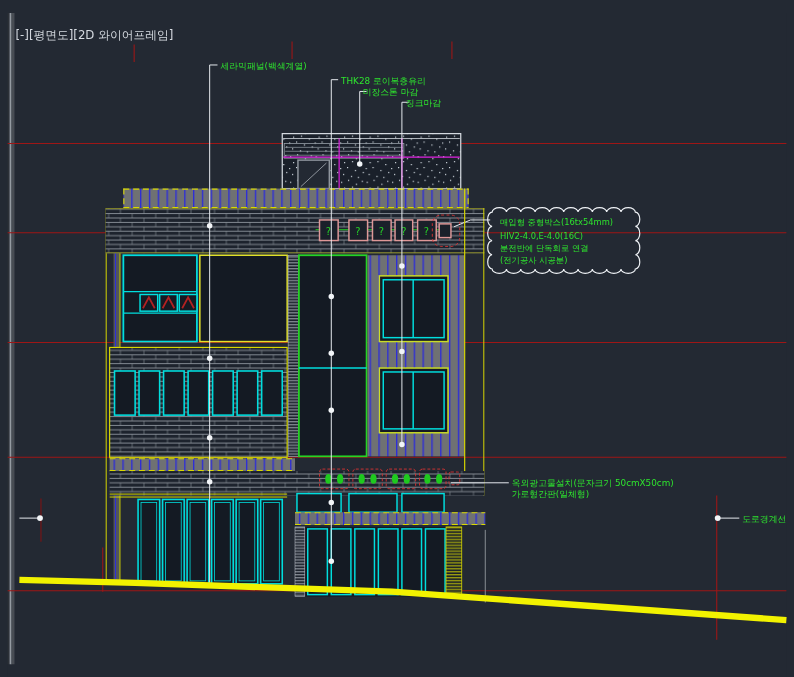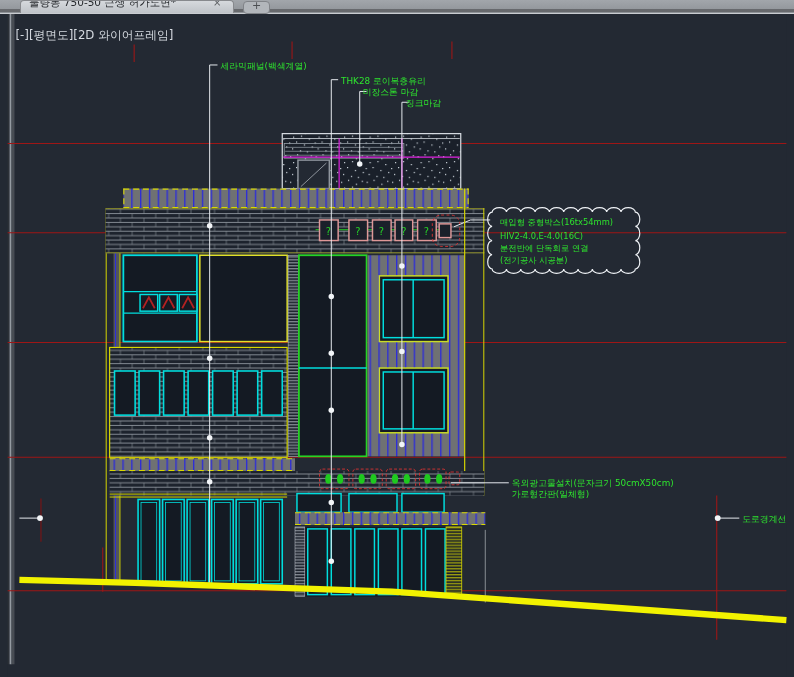--- a/index.html
+++ b/index.html
@@ -18,30 +18,20 @@
   .newtab{position:absolute;left:243px;top:1px;width:25px;height:11px;background:#b2b6bb;
           border:1px solid #808388;border-radius:4px;overflow:hidden;}
   .newtab span{position:absolute;left:8px;top:-3px;font-size:11px;color:#4c4f53;}
   .canvas{position:absolute;left:0;top:13px;width:794px;height:664px;background:#232933;}
 </style>
 </head>
 <body>
 
 <div class="stage">
 
-  <div class="tabbar">
-    <div class="shadowline"></div>
-    <div class="tab">
-      <span class="tab-title">물량동 750-50 근생 허가도면*</span>
-      <span class="tab-close">×</span>
-    </div>
-    <div class="newtab">
-      <span>+</span>
-    </div>
-  </div>
 
   <div class="canvas">
   <svg width="794" height="664" viewBox="0 13 794 677">
     <defs>
       <pattern id="pBrick" width="24" height="9" patternUnits="userSpaceOnUse">
         <rect width="24" height="9" fill="#1d232d"></rect>
         <path d="M0 1.5 H24 M0 6 H24" stroke="#aeb5bd" stroke-width="0.7"></path>
         <path d="M7 1.5 V6 M19 6 V9 M19 0 V1.5" stroke="#8b929a" stroke-width="0.6"></path>
       </pattern>
       <pattern id="pStip" width="26" height="26" patternUnits="userSpaceOnUse">

